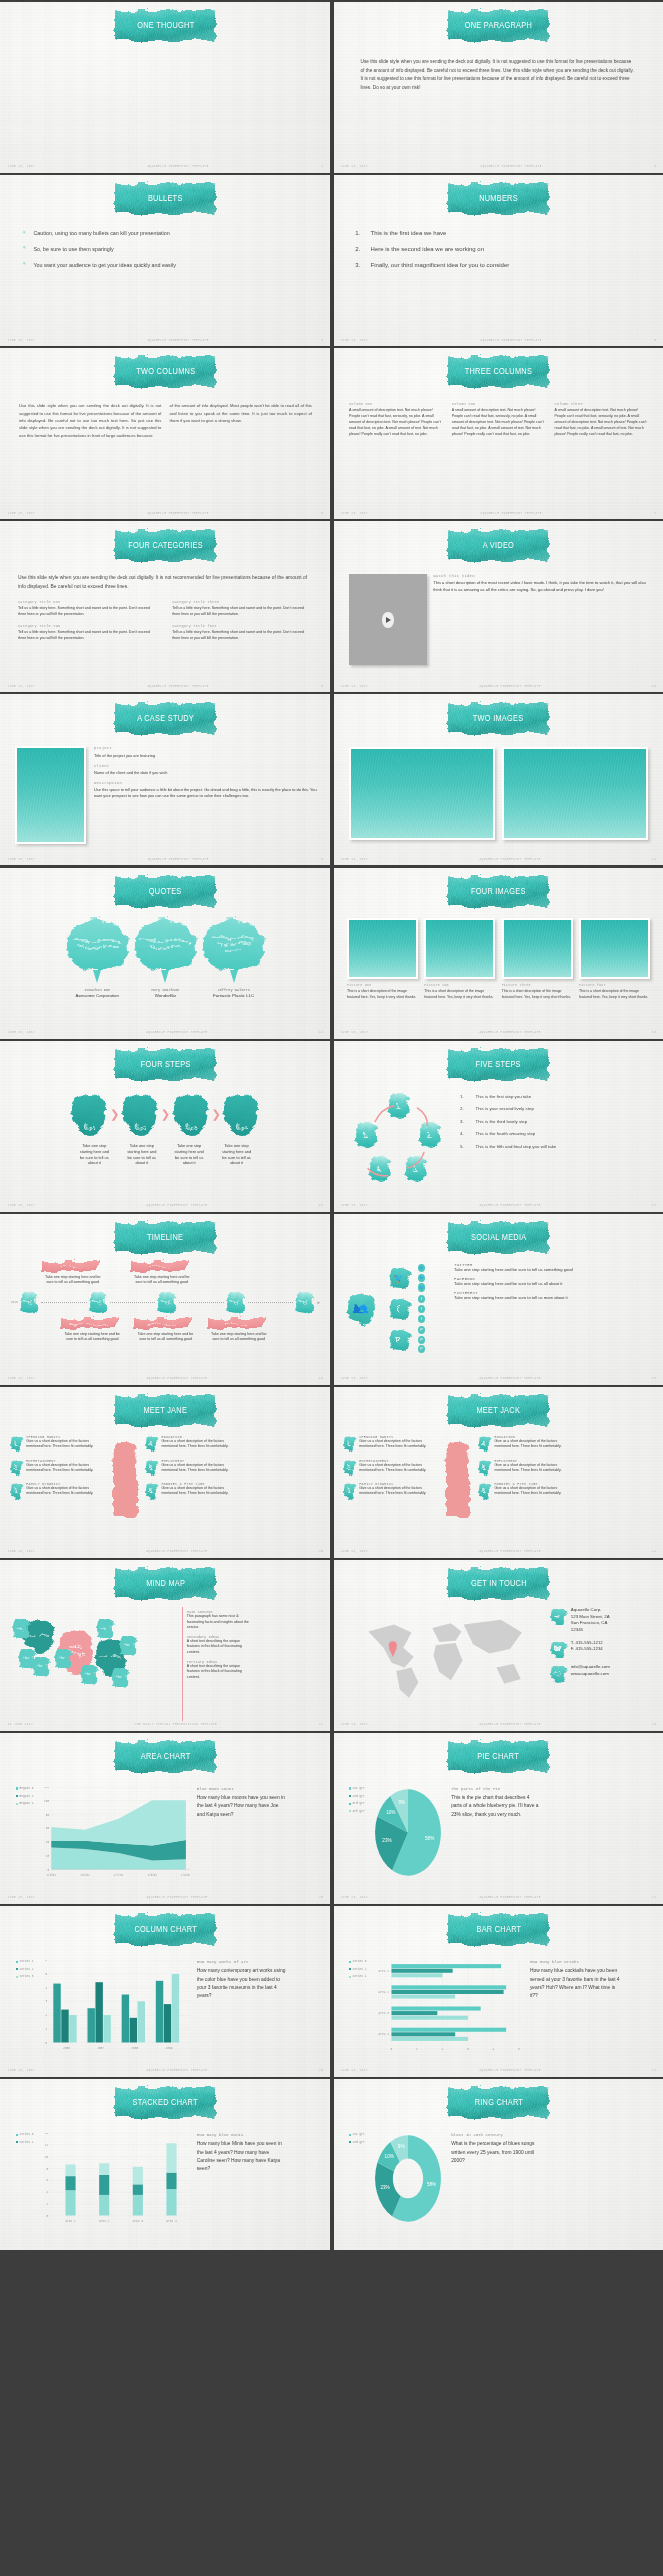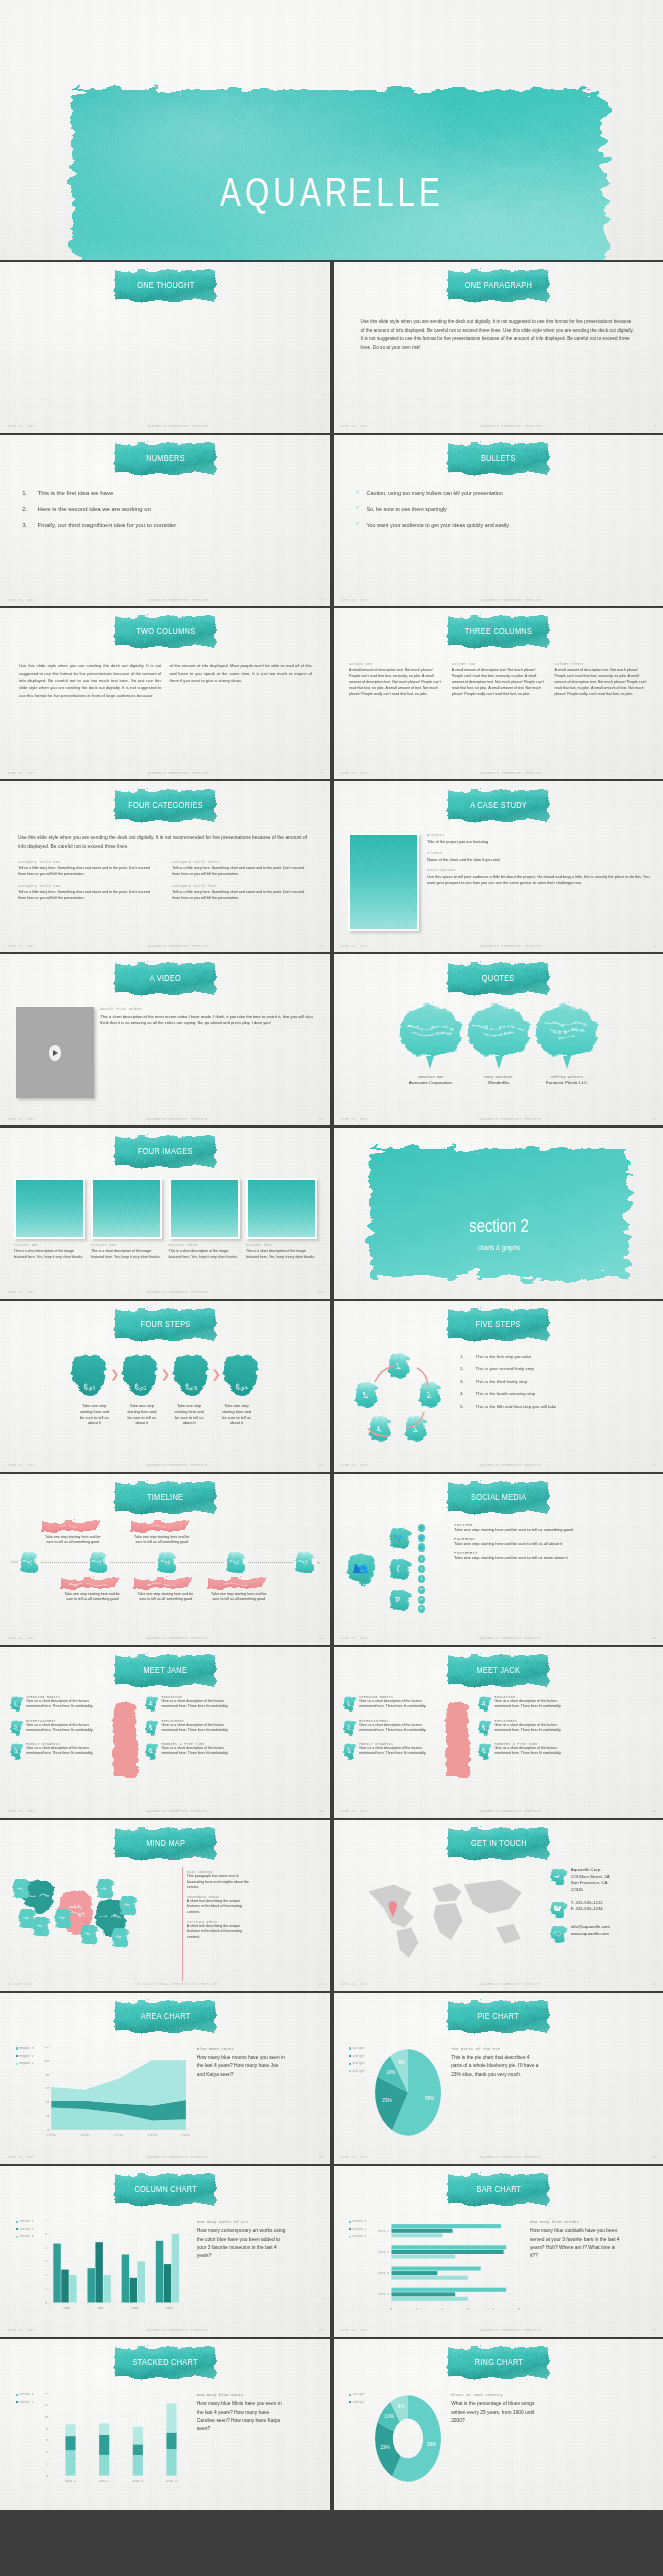--- a/index.html
+++ b/index.html
@@ -203,24 +203,20 @@
     </filter>
     <filter id="roughsm" x="-12%" y="-14%" width="124%" height="128%">
       <feTurbulence type="fractalNoise" baseFrequency="0.06 0.12" numOctaves="4" seed="3" result="n"></feTurbulence>
       <feDisplacementMap in="SourceGraphic" in2="n" scale="9" xChannelSelector="R" yChannelSelector="G"></feDisplacementMap>
     </filter>
   </defs>
 </svg>
 
 <div class="deck">
 
-  <section class="hero paper">
-    <div class="wash"></div>
-    <h1>AQUARELLE</h1>
-  </section>
 
   <div class="grid" id="grid">
       <section class="slide paper">
   <div class="brush">
     <div class="paint"></div>
     <div class="t">ONE THOUGHT</div>
         </div>
   <div class="footer">
     <span>June 13, 2017</span>
     <span class="mid">AQUARELLE POWERPOINT TEMPLATE</span>
@@ -232,20 +228,38 @@
     <div class="paint"></div>
     <div class="t">ONE PARAGRAPH</div>
         </div>
   <div class="body" style="left:27px;right:27px;top:56px">
           <div class="para">Use this slide style when you are sending the deck out digitally. It is not suggested to use this format for live presentations because of the amount of info displayed. Be careful not to exceed three lines. Use this slide style when you are sending the deck out digitally. It is not suggested to use this format for live presentations because of the amount of info displayed. Be careful not to exceed three lines. Do so at your own risk!</div>
         </div>
   <div class="footer">
     <span>June 13, 2017</span>
     <span class="mid">AQUARELLE POWERPOINT TEMPLATE</span>
     <span>3</span>
+        </div>
+</section>
+      <section class="slide paper">
+  <div class="brush">
+    <div class="paint"></div>
+    <div class="t">BULLETS</div>
+        </div>
+  <div class="body" style="left:19.6px;top:54px">
+          <ul class="bul">
+            <li>Caution, using too many bullets can kill your presentation</li>
+            <li>So, be sure to use them sparingly</li>
+            <li>You want your audience to get your ideas quickly and easily</li>
+          </ul>
+        </div>
+  <div class="footer">
+    <span>June 13, 2017</span>
+    <span class="mid">AQUARELLE POWERPOINT TEMPLATE</span>
+    <span>4</span>
         </div>
 </section>
       <section class="slide paper">
   <div class="brush">
     <div class="paint"></div>
     <div class="t">NUMBERS</div>
         </div>
   <div class="body" style="left:19.6px;top:54px">
           <ol class="num">
             <li>This is the first idea we have</li>
@@ -255,38 +269,20 @@
         </div>
   <div class="footer">
     <span>June 13, 2017</span>
     <span class="mid">AQUARELLE POWERPOINT TEMPLATE</span>
     <span>5</span>
         </div>
 </section>
       <section class="slide paper">
   <div class="brush">
     <div class="paint"></div>
-    <div class="t">BULLETS</div>
-        </div>
-  <div class="body" style="left:19.6px;top:54px">
-          <ul class="bul">
-            <li>Caution, using too many bullets can kill your presentation</li>
-            <li>So, be sure to use them sparingly</li>
-            <li>You want your audience to get your ideas quickly and easily</li>
-          </ul>
-        </div>
-  <div class="footer">
-    <span>June 13, 2017</span>
-    <span class="mid">AQUARELLE POWERPOINT TEMPLATE</span>
-    <span>4</span>
-        </div>
-</section>
-      <section class="slide paper">
-  <div class="brush">
-    <div class="paint"></div>
     <div class="t">TWO COLUMNS</div>
         </div>
   <div class="body" style="left:18.5px;right:18.5px;top:54px">
           <div class="cols2">
       <div class="para">Use this slide style when you are sending the deck out digitally. It is not suggested to use this format for live presentations because of the amount of info displayed. Be careful not to use too much text here. So just use this slide style when you are sending the deck out digitally. It is not suggested to use this format for live presentations in front of large audiences because</div>
       <div class="para">of the amount of info displayed. Most people won't be able to read all of this and listen to you speak at the same time. It is just too much to expect of them if you want to give a strong show.</div>
           </div>
         </div>
   <div class="footer">
     <span>June 13, 2017</span>
@@ -349,65 +345,80 @@
         </div>
   <div class="footer">
     <span>June 13, 2017</span>
     <span class="mid">AQUARELLE POWERPOINT TEMPLATE</span>
     <span>8</span>
         </div>
 </section>
       <section class="slide paper">
   <div class="brush">
     <div class="paint"></div>
-    <div class="t">A CASE STUDY</div>
-        </div>
-  <div class="body" style="left:14.4px;right:11.3px;top:52px;display:flex;gap:8.2px">
-      <div class="imgbox" style="width:71px;height:98px"></div>
-      <div style="flex:1">
-            <div style="margin-bottom:4.6px">
-              <div class="colhead" style="font-size:3.9px">project</div>
-              <div class="coltext" style="font-size:3.9px">Title of the project you are featuring</div>
-            </div>
-            <div style="margin-bottom:4.6px">
-              <div class="colhead" style="font-size:3.9px">Client</div>
-              <div class="coltext" style="font-size:3.9px">Name of the client and the date if you wish</div>
-            </div>
-            <div style="margin-bottom:4.6px">
-              <div class="colhead" style="font-size:3.9px">Description</div>
-              <div class="coltext" style="font-size:3.9px">Use this space to tell your audience a little bit about the project. Go ahead and brag a little, this is exactly the place to do this. You want your prospect to see how you can use the same genius to solve their challenges too.</div>
-            </div>
-          </div>
-        </div>
-  <div class="footer">
-    <span>June 13, 2017</span>
-    <span class="mid">AQUARELLE POWERPOINT TEMPLATE</span>
-    <span>9</span>
-        </div>
-</section>
-      <section class="slide paper">
-  <div class="brush">
-    <div class="paint"></div>
     <div class="t">A VIDEO</div>
         </div>
   <div class="body" style="left:15.5px;right:12.4px;top:53px;display:flex;gap:6.2px">
       <div class="videobox" style="width:78px;height:91px">
             <div class="playglyph">
               <i></i>
             </div>
           </div>
       <div style="flex:1">
         <div class="colhead" style="font-size:4px">Watch this video</div>
         <div class="coltext" style="font-size:4.1px">This a short description of the most recent video I have made. I think, it you take the time to watch it, that you will also think that it is as amazing as all the critics are saying. So, go ahead and press play. I dare you!</div>
           </div>
         </div>
   <div class="footer">
     <span>June 13, 2017</span>
     <span class="mid">AQUARELLE POWERPOINT TEMPLATE</span>
     <span>10</span>
+        </div>
+</section>
+      <section class="slide paper">
+  <div class="brush">
+    <div class="paint"></div>
+    <div class="t">A CASE STUDY</div>
+        </div>
+  <div class="body" style="left:14.4px;right:11.3px;top:52px;display:flex;gap:8.2px">
+      <div class="imgbox" style="width:71px;height:98px"></div>
+      <div style="flex:1">
+            <div style="margin-bottom:4.6px">
+              <div class="colhead" style="font-size:3.9px">project</div>
+              <div class="coltext" style="font-size:3.9px">Title of the project you are featuring</div>
+            </div>
+            <div style="margin-bottom:4.6px">
+              <div class="colhead" style="font-size:3.9px">Client</div>
+              <div class="coltext" style="font-size:3.9px">Name of the client and the date if you wish</div>
+            </div>
+            <div style="margin-bottom:4.6px">
+              <div class="colhead" style="font-size:3.9px">Description</div>
+              <div class="coltext" style="font-size:3.9px">Use this space to tell your audience a little bit about the project. Go ahead and brag a little, this is exactly the place to do this. You want your prospect to see how you can use the same genius to solve their challenges too.</div>
+            </div>
+          </div>
+        </div>
+  <div class="footer">
+    <span>June 13, 2017</span>
+    <span class="mid">AQUARELLE POWERPOINT TEMPLATE</span>
+    <span>9</span>
+        </div>
+</section>
+      <section class="slide paper">
+  <div class="brush">
+    <div class="paint"></div>
+    <div class="t">TWO IMAGES</div>
+        </div>
+  <div class="body" style="left:15.5px;right:15.5px;top:53px;display:flex;gap:6.2px">
+      <div class="imgbox" style="flex:1;height:93px"></div>
+      <div class="imgbox" style="flex:1;height:93px"></div>
+        </div>
+  <div class="footer">
+    <span>June 13, 2017</span>
+    <span class="mid">AQUARELLE POWERPOINT TEMPLATE</span>
+    <span>11</span>
         </div>
 </section>
       <section class="slide paper">
   <div class="brush">
     <div class="paint"></div>
     <div class="t">QUOTES</div>
         </div>
   <div class="body" style="left:11.3px;right:11.3px;top:50px;display:flex;gap:7.2px;justify-content:center">
           <div>
         <div class="quote-bub">
@@ -469,27 +480,20 @@
               <div class="colhead" style="font-size:3.4px">Picture four</div>
               <div class="coltext" style="font-size:3.5px">This is a short description of the image featured here. Yes, keep it very short thanks.</div>
             </div>
           </div>
         </div>
   <div class="footer">
     <span>June 13, 2017</span>
     <span class="mid">AQUARELLE POWERPOINT TEMPLATE</span>
     <span>13</span>
         </div>
-</section>
-      <section class="slide paper">
-
-  <div class="sec-wash"></div>
-      <div class="sec-title">section 2</div>
-      <div class="sec-sub">charts &amp; graphs</div>
-
 </section>
       <section class="slide paper">
   <div class="brush">
     <div class="paint"></div>
     <div class="t">FOUR STEPS</div>
         </div>
   <div class="body" style="left:12.4px;right:12.4px;top:52px">
       <div style="display:flex;align-items:center;justify-content:center;gap:3.6px">
             <div class="step-blob">
               <span>Step 1</span>

